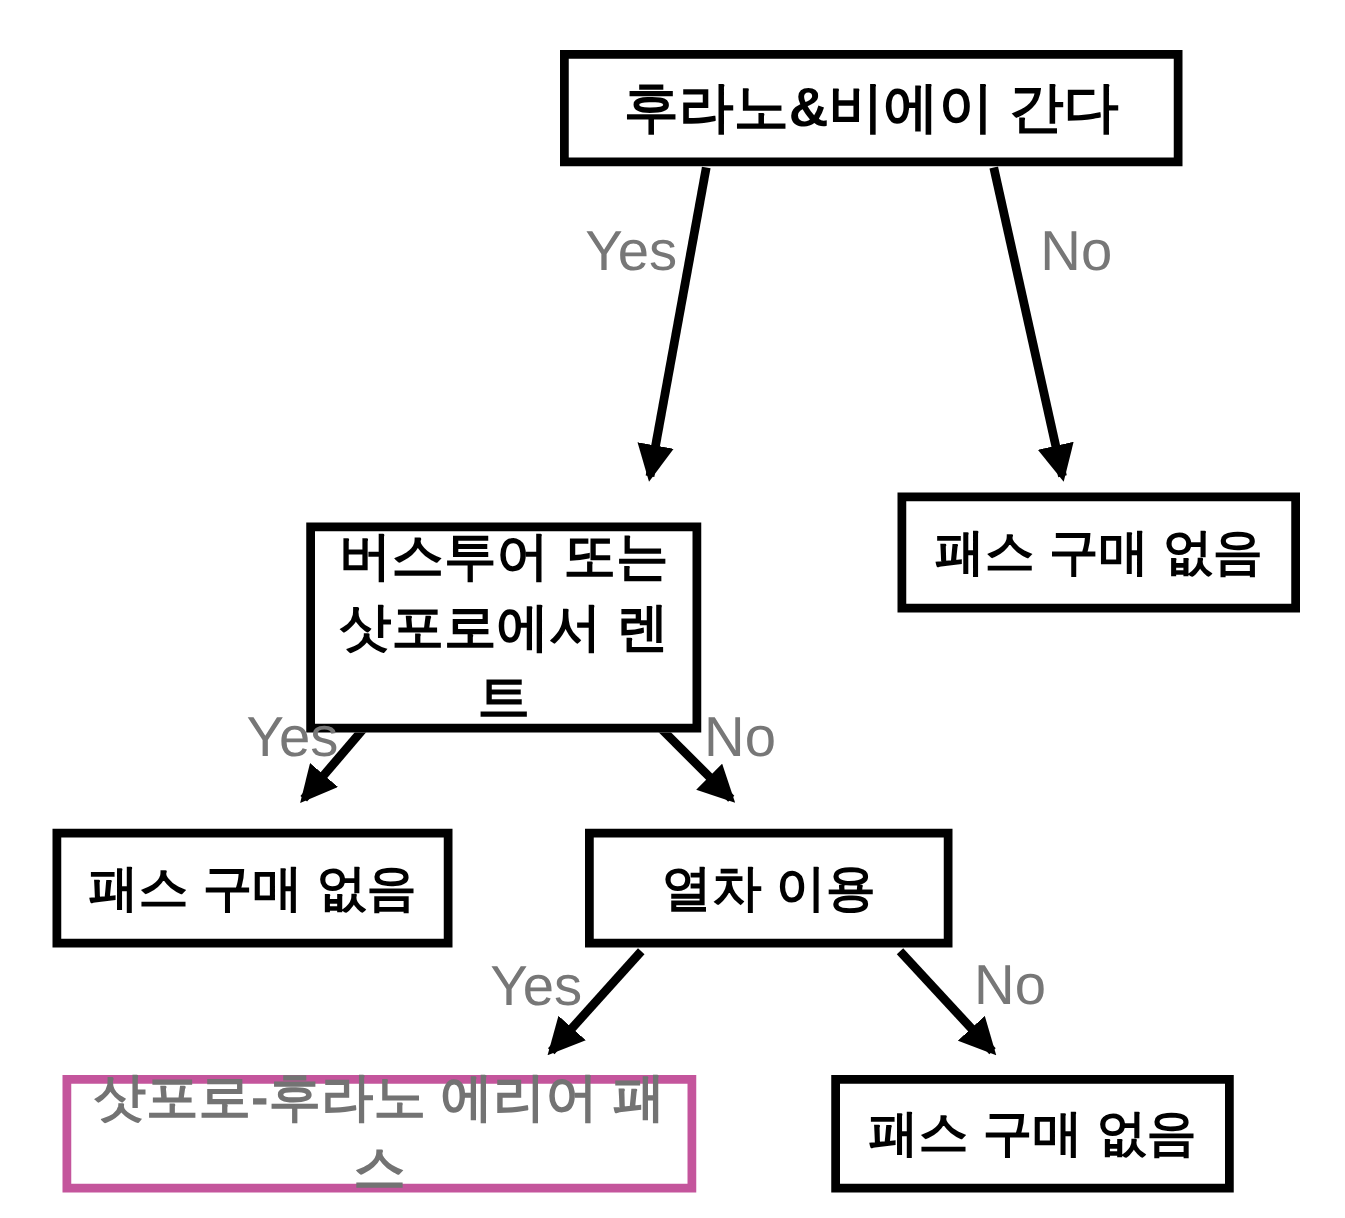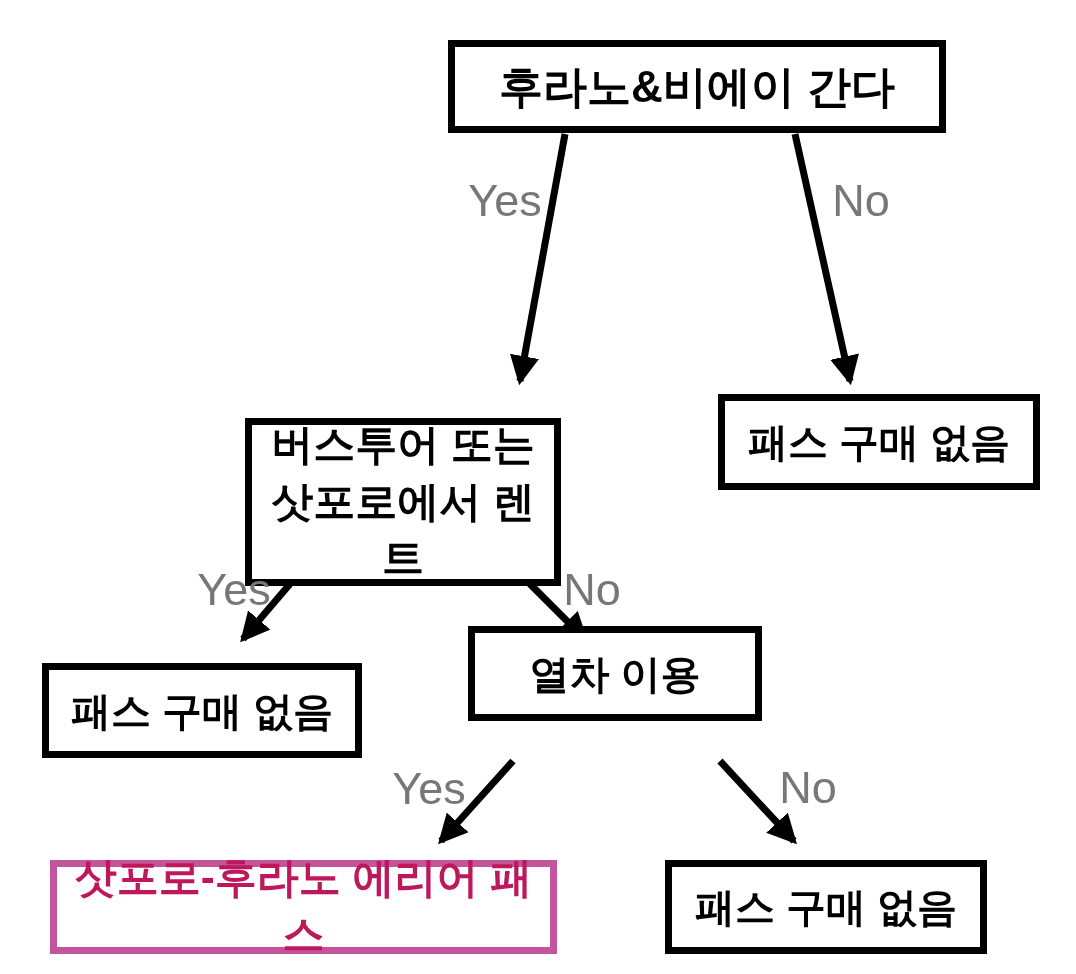--- a/index.html
+++ b/index.html
@@ -34,21 +34,21 @@
     justify-content: center;
     text-align: center;
     font-weight: 700;
     white-space: pre-line;
     line-height: 1.35;
   }
   .node--root            { left: 448px; top: 40px;  width: 498px; height: 93px;  font-size: 44px; }
   .node--bus-tour        { left: 245px; top: 394px; width: 316px; height: 168px; font-size: 42px; margin-top: 24px; }
   .node--no-pass-tr      { left: 718px; top: 394px; width: 322px; height: 96px;  font-size: 40px; }
   .node--no-pass-ml      { left: 42px;  top: 663px; width: 320px; height: 95px;  font-size: 40px; }
-  .node--train           { left: 468px; top: 626px; width: 294px; height: 95px;  font-size: 40px; }
+  .node--train           { left: 468px; top: 663px; width: 294px; height: 95px;  font-size: 40px; }
   .node--area-pass       { left: 50px;  top: 860px; width: 507px; height: 94px;  font-size: 42px; }
   .node--no-pass-br      { left: 665px; top: 860px; width: 322px; height: 94px;  font-size: 40px; }
   .node--highlight {
     border-color: #C4559C;
     color: #C4559C;
   }
   .edge-label {
     position: absolute;
     transform: translate(-50%, -50%);
     color: #777777;
@@ -86,21 +86,21 @@
 
   <div class="node node--bus-tour">버스투어 또는
 삿포로에서 렌트</div>
 
   <div class="node node--no-pass-tr">패스 구매 없음</div>
 
   <div class="node node--no-pass-ml">패스 구매 없음</div>
 
   <div class="node node--train">열차 이용</div>
 
-  <div class="node node--area-pass node--highlight" style="border-color: rgb(196, 85, 156); color: #be185d;">삿포로-후라노 에리어 패스</div>
+  <div class="node node--area-pass node--highlight" style="border-color: rgb(196, 85, 156); color: #737373;">삿포로-후라노 에리어 패스</div>
 
   <div class="node node--no-pass-br">패스 구매 없음</div>
 
   <div class="edge-label edge-label--yes1" style="color: rgb(119, 119, 119);">Yes</div>
   <div class="edge-label edge-label--no1" style="color: rgb(119, 119, 119);">No</div>
   <div class="edge-label edge-label--yes2" style="color: rgb(119, 119, 119);">Yes</div>
   <div class="edge-label edge-label--no2" style="color: rgb(119, 119, 119);">No</div>
   <div class="edge-label edge-label--yes3" style="color: rgb(119, 119, 119);">Yes</div>
   <div class="edge-label edge-label--no3" style="color: rgb(119, 119, 119);">No</div>
 

